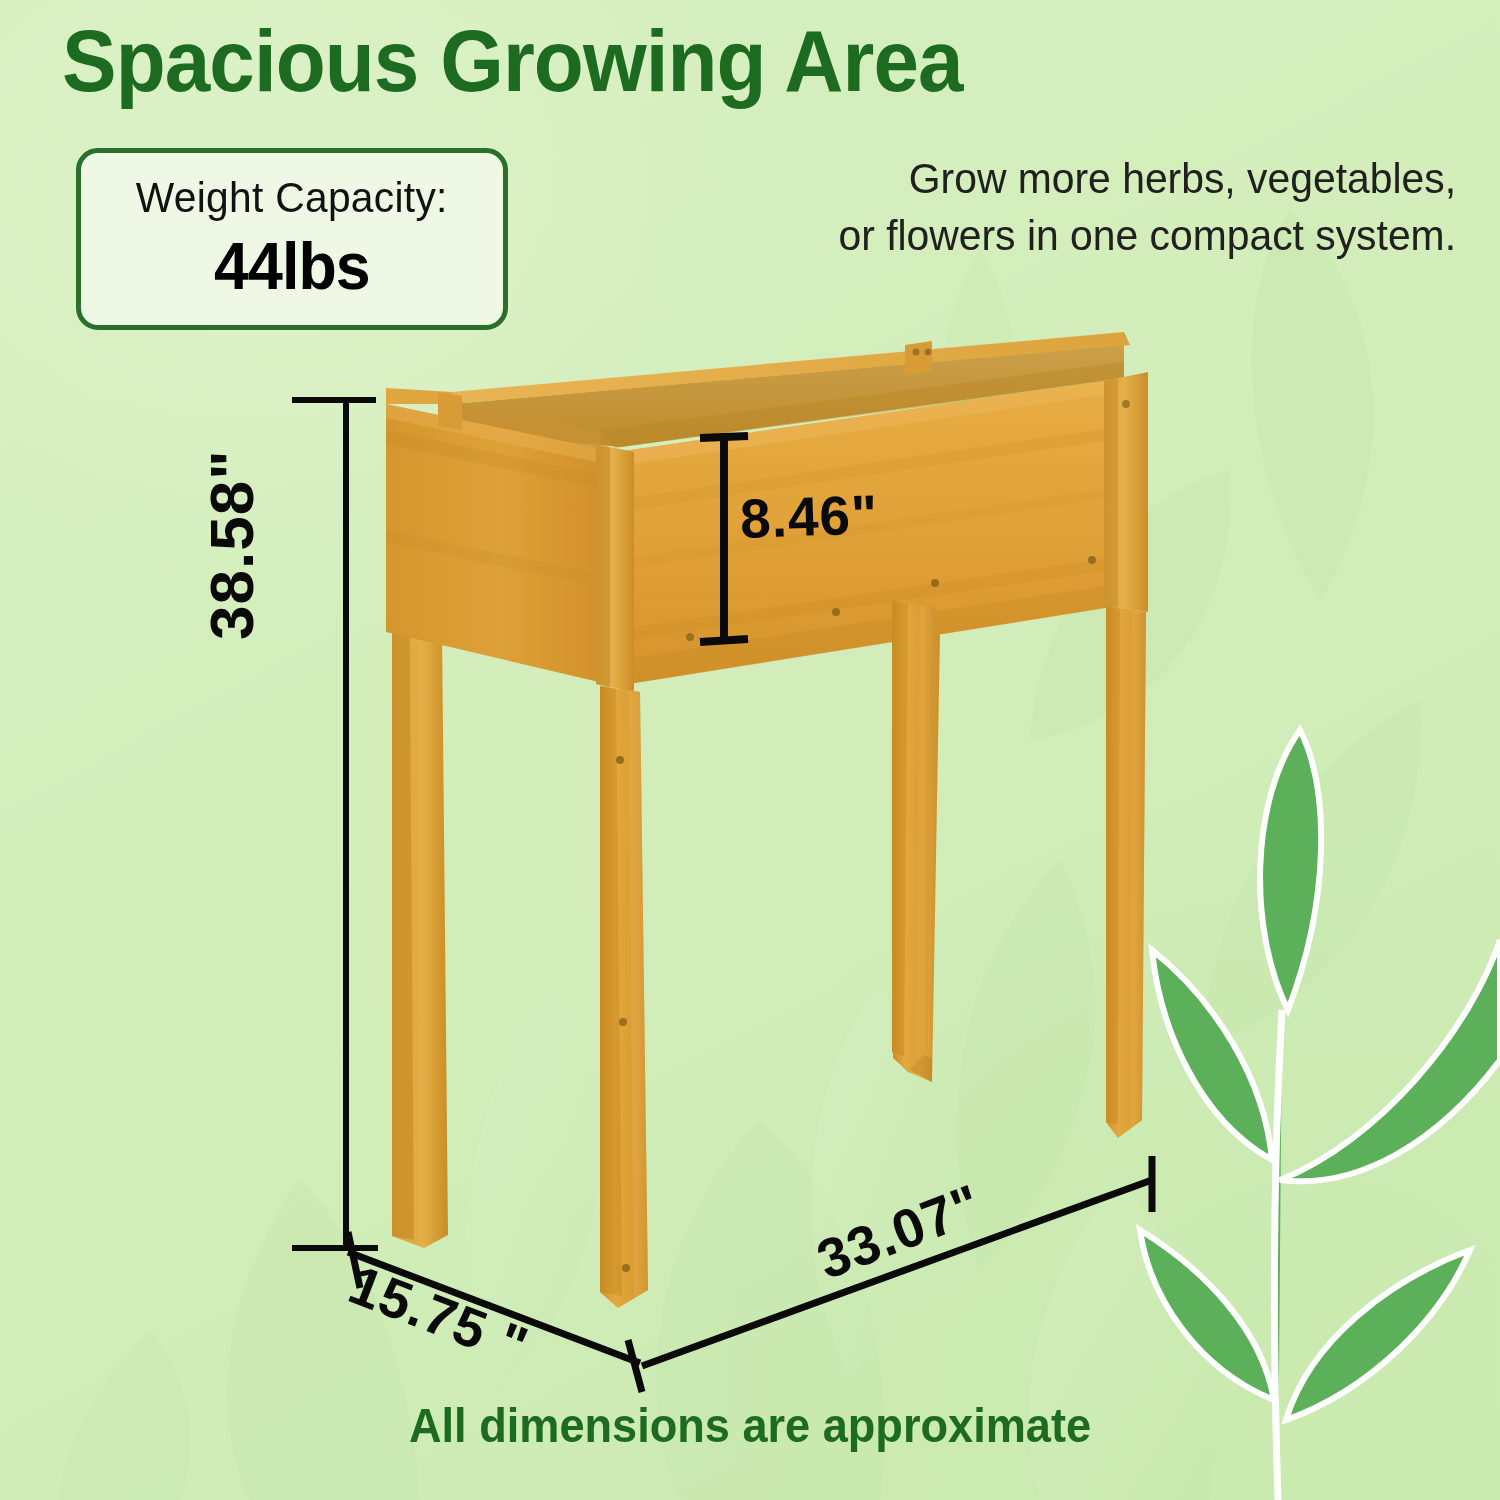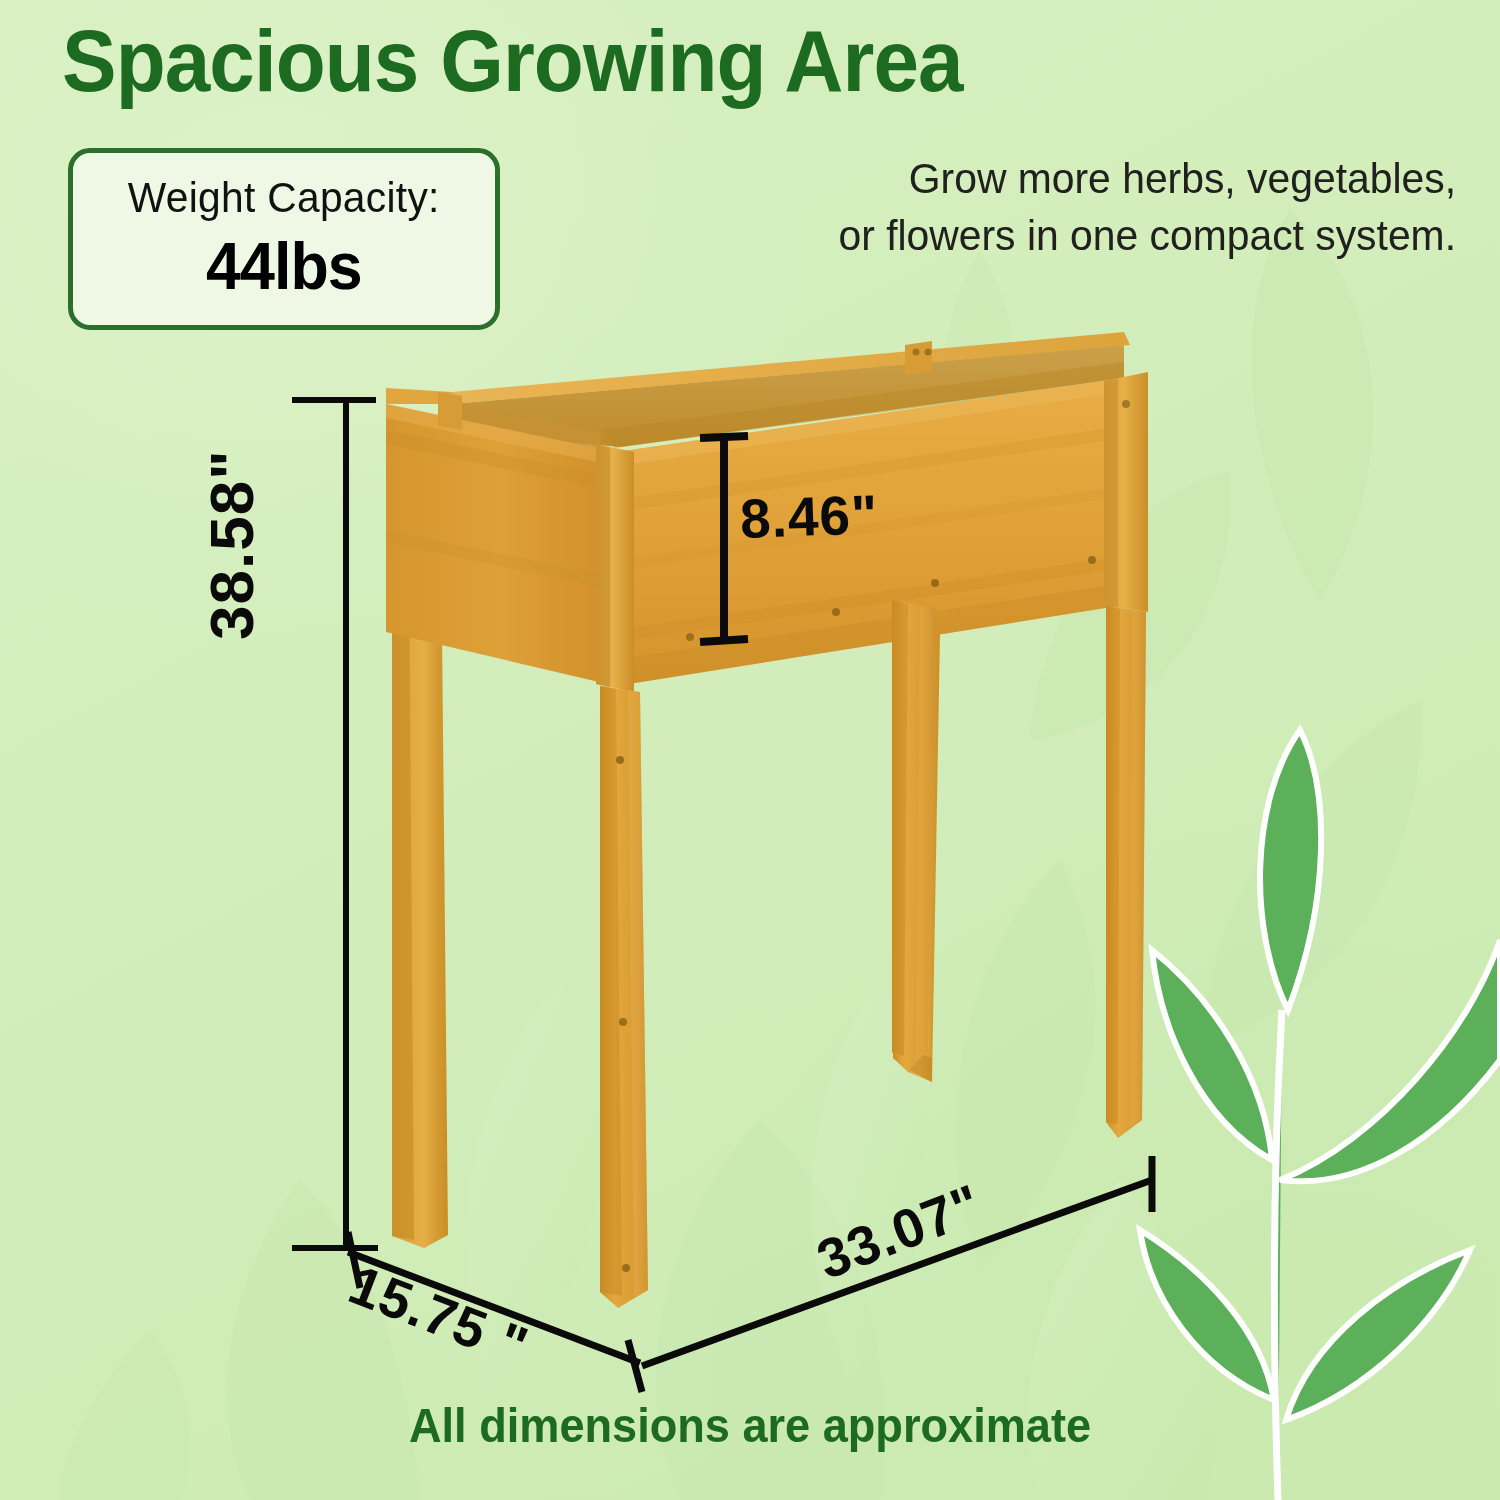--- a/index.html
+++ b/index.html
@@ -31,21 +31,21 @@
   .subtitle{
     position:absolute;right:44px;top:150px;width:900px;
     text-align:right;color:#20201e;
     font-size:43px;line-height:1.33;font-weight:400;
     transform:scaleX(.95);transform-origin:right center;
   }
   .subtitle div{white-space:nowrap;}
 
   
   .badge{
-    position:absolute;left:68px;top:148px;width:432px;height:182px;
+    position:absolute;left:76px;top:148px;width:432px;height:182px;
     border:5px solid #2b6f2b;border-radius:22px;
     background:#eef8e4;
     display:flex;flex-direction:column;align-items:center;justify-content:center;
     box-sizing:border-box;
   }
   .badge-label{
     font-size:42px;color:#111;font-weight:400;letter-spacing:.3px;
     transform:scaleX(.97);
   }
   .badge-value{

